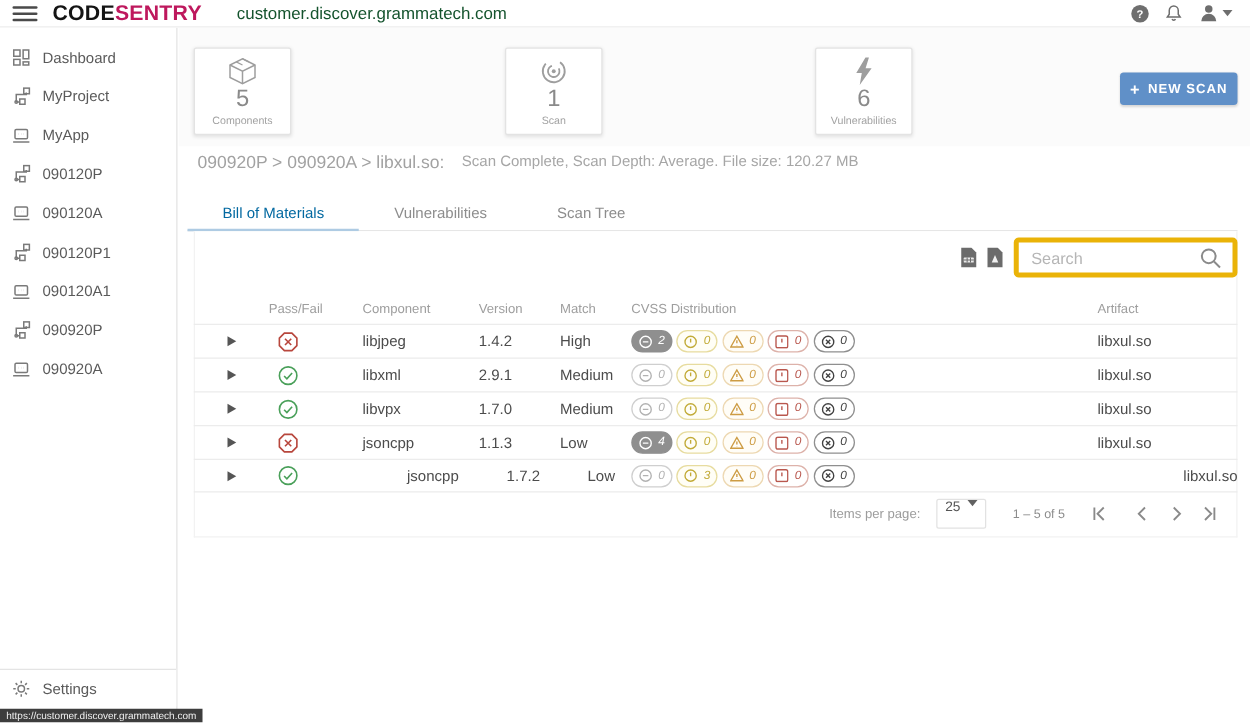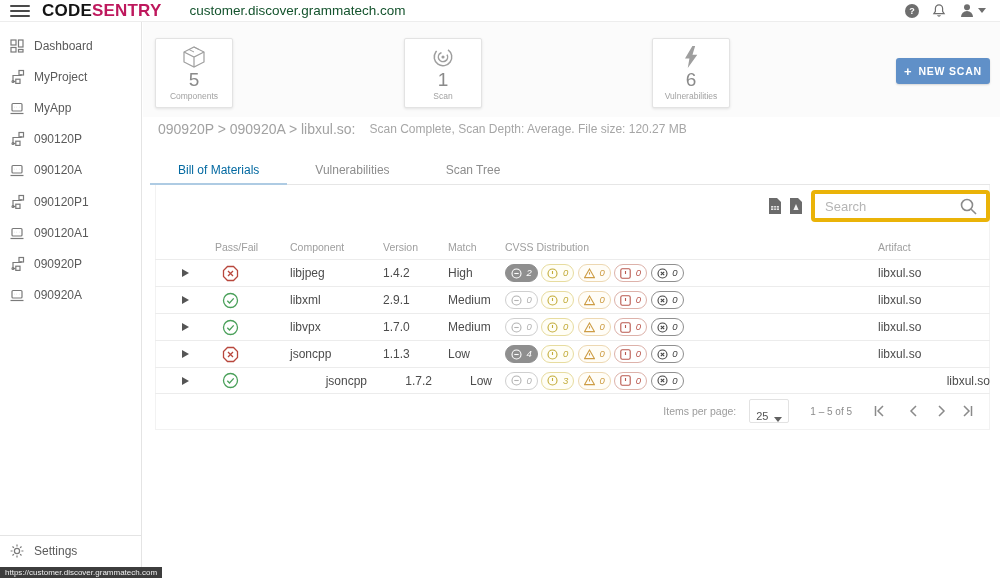--- a/index.html
+++ b/index.html
@@ -112,21 +112,21 @@
   .sev0.filled { background:#8f8f8f; border-color:#8f8f8f; color:#fff; }
   .sev1 { border-color:#e7dc9f; color:#c2ab38; background:#fffef6; }
   .sev2 { border-color:#edd8b2; color:#cd9c44; background:#fffdf7; }
   .sev3 { border-color:#ddb2aa; color:#b9574e; }
   .sev4 { border-color:#8f8f8f; color:#424242; }
 
   
   .pagination { position:absolute; right:12px; top:213px; height:26px; display:flex; align-items:center; }
   .pg-label { font-size:10.5px; color:#9c9c9c; }
   .pg-select { margin-left:13px; width:40px; height:24px; border:1px solid #e2e2e2; border-radius:2px;
-    display:flex; align-items:flex-end; justify-content:center; gap:6px; font-size:11px; color:#555; cursor:pointer; }
+    display:flex; align-items:flex-start; justify-content:center; gap:6px; font-size:11px; color:#555; cursor:pointer; }
   .pg-caret { width:0; height:0; border-left:4px solid transparent; border-right:4px solid transparent;
     border-top:5px solid #616161; }
   .pg-range { font-size:10px; color:#8c8c8c; margin:0 18px 0 21px; }
   .pg-nav { display:flex; align-items:center; gap:9px; }
   .pg-btn { cursor:pointer; padding:2px; }
   .pg-btn.gap { margin-right:8px; }
 </style>
 </head>
 <body>
 

